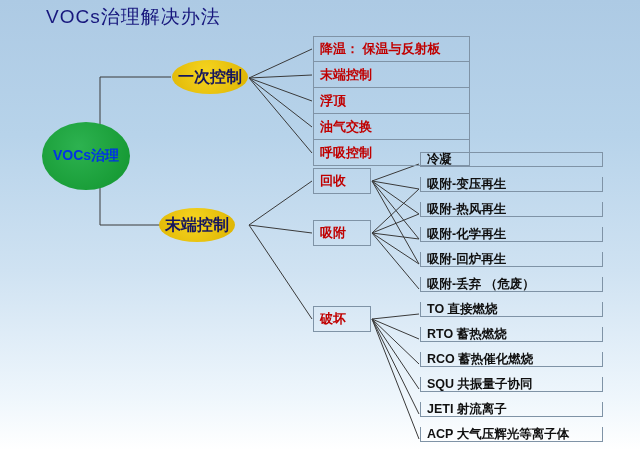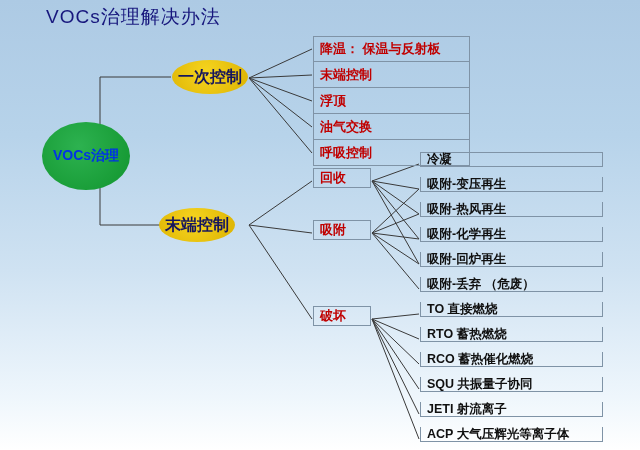--- a/index.html
+++ b/index.html
@@ -32,21 +32,21 @@
   .cell {
     position:absolute; display:flex; align-items:center; padding-left:6px;
     font-weight:bold; white-space:nowrap;
     border:1px solid #7f93a6; border-top:none;
   }
   .cell.first { border-top:1px solid #7f93a6; }
   .cat  { border-top:1px solid #7f93a6; }
   .red   { color:#c00000; font-size:13px; }
   .black { color:#101010; font-size:12.5px; }
   .lvl1 { left:313px; width:157px; height:26px; }
-  .mid  { left:313px; width:58px;  height:20px; }
+  .mid  { left:313px; width:58px;  height:26px; }
   .leaf { left:420px; width:183px; height:15px; }
 </style>
 </head>
 <body>
 
 <div class="stage">
 
   <svg class="lines" viewBox="0 0 640 450" xmlns="http://www.w3.org/2000/svg">
     <g stroke="#3a3a3a" stroke-width="1" fill="none">
 

